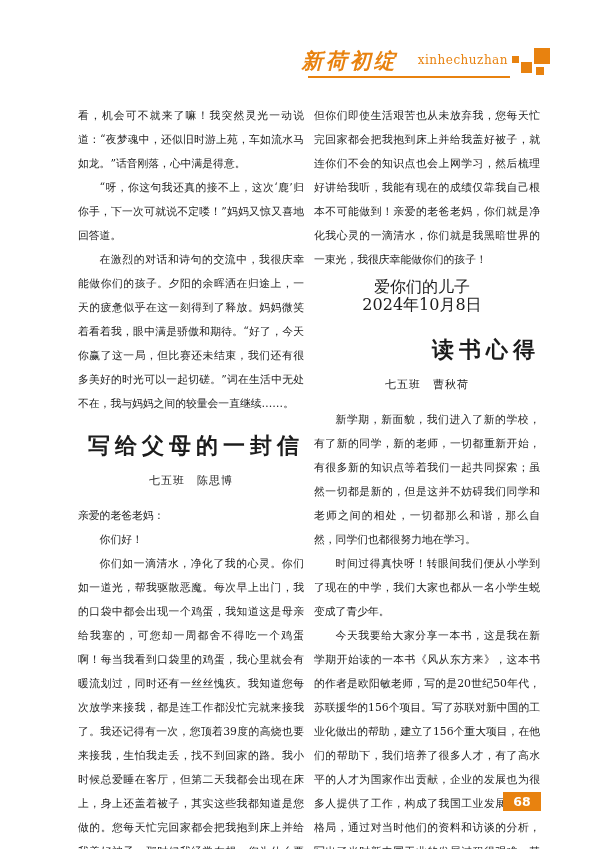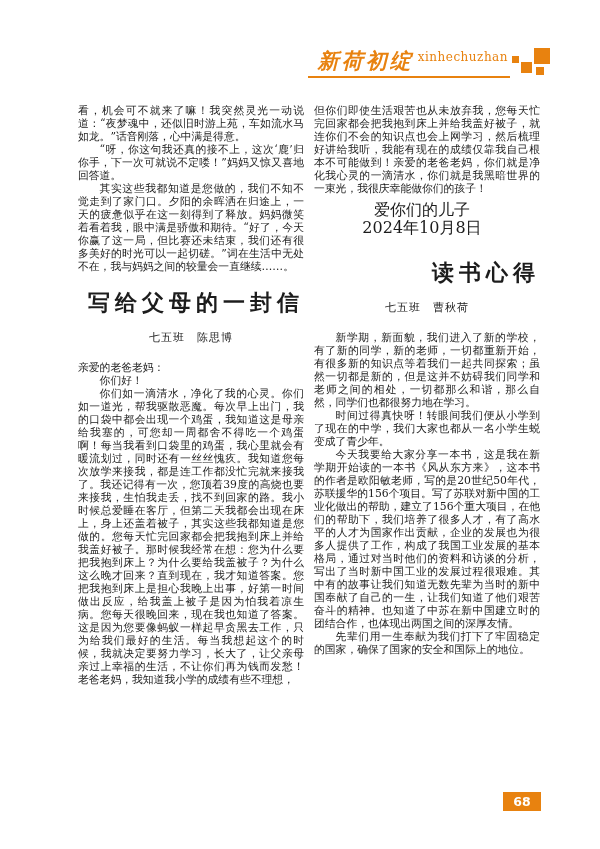--- a/index.html
+++ b/index.html
@@ -3,30 +3,30 @@
 <meta charset="utf-8">
 <style>
   html,body { margin:0; padding:0; background:#888; }
   .page {
     width:600px; height:849px; background:#ffffff; position:relative;
     font-family:"DejaVu Serif","Liberation Serif",serif; color:#1c1c1c;
     margin:0 auto; overflow:hidden;
   }
   
   .header { position:absolute; top:50px; left:308px; width:240px; }
-  .header-row { display:flex; justify-content:flex-end; align-items:flex-start; gap:4px; padding-right:40px; }
+  .header-row { display:flex; justify-content:flex-end; align-items:center; gap:20px; padding-right:40px; }
   .mag-title { color:#e8820f; font-size:21px; font-weight:bold; font-style:italic; letter-spacing:3px; line-height:1; white-space:nowrap; }
   .mag-sub { color:#e8820f; font-size:12px; padding-bottom:1px; letter-spacing:0.5px; }
   .header-rule { height:2px; background:#e8820f; margin-top:5px; width:202px; }
   .pixels { position:absolute; right:-4px; top:-2px; }
   .pixels rect { fill:#e8820f; }
   
   .content { position:absolute; top:104px; left:78px; width:462px; display:flex; gap:10px; }
   .col { width:226px; }
-  .body { margin:0; font-size:10.8px; line-height:13px; text-align:justify; text-indent:2em; }
+  .body { margin:0; font-size:10.8px; line-height:24px; text-align:justify; text-indent:2em; }
   .no-indent { text-indent:0; }
   .article-title { font-size:22px; font-weight:bold; text-align:right; letter-spacing:5px; margin:15px 0 12px 0; }
   .article-author { font-size:11px; text-align:center; margin:1px 0 16px 0; letter-spacing:1px; }
   .signature { text-align:center; font-size:16px; line-height:17.5px; padding-right:10px; margin:6px 0 22px 0; }
   
   .page-number {
     position:absolute; left:503px; top:792px; width:38px; height:19px;
     background:#e8820f; color:#ffffff; font-size:12.5px; font-weight:bold;
     display:flex; align-items:center; justify-content:center;
     font-family:"DejaVu Sans","Liberation Sans",sans-serif;
@@ -49,21 +49,21 @@
       <rect x="2" y="8" width="7" height="7"></rect>
       <rect x="26" y="19" width="8" height="8"></rect>
     </svg>
   </div>
 
   <div class="content">
 
     <div class="col">
       <p class="body no-indent">看，机会可不就来了嘛！我突然灵光一动说道：“夜梦魂中，还似旧时游上苑，车如流水马如龙。”话音刚落，心中满是得意。</p>
       <p class="body">“呀，你这句我还真的接不上，这次‘鹿’归你手，下一次可就说不定喽！”妈妈又惊又喜地回答道。</p>
-      <p class="body">其实这些我都知道是您做的，我们不知不觉走到了家门口。夕阳的余晖洒在归途上，一天的疲惫似乎在这一刻得到了释放。妈妈微笑着看着我，眼中满是骄傲和期待。“好了，今天你赢了这一局，但比赛还未结束，我们还有很多美好的时光可以一起切磋。”词在生活中无处不在，我与妈妈之间的较量会一直继续……。</p>
+      <p class="body">在激烈的对话和诗句的交流中，我很庆幸能做你们的孩子。夕阳的余晖洒在归途上，一天的疲惫似乎在这一刻得到了释放。妈妈微笑着看着我，眼中满是骄傲和期待。“好了，今天你赢了这一局，但比赛还未结束，我们还有很多美好的时光可以一起切磋。”词在生活中无处不在，我与妈妈之间的较量会一直继续……。</p>
 
       <h2 class="article-title">写给父母的一封信</h2>
       <div class="article-author">七五班　陈思博</div>
 
       <p class="body no-indent">亲爱的老爸老妈：</p>
       <p class="body">你们好！</p>
       <p class="body">你们如一滴清水，净化了我的心灵。你们如一道光，帮我驱散恶魔。每次早上出门，我的口袋中都会出现一个鸡蛋，我知道这是母亲给我塞的，可您却一周都舍不得吃一个鸡蛋啊！每当我看到口袋里的鸡蛋，我心里就会有暖流划过，同时还有一丝丝愧疚。我知道您每次放学来接我，都是连工作都没忙完就来接我了。我还记得有一次，您顶着39度的高烧也要来接我，生怕我走丢，找不到回家的路。我小时候总爱睡在客厅，但第二天我都会出现在床上，身上还盖着被子，其实这些我都知道是您做的。您每天忙完回家都会把我抱到床上并给我盖好被子。那时候我经常在想：您为什么要把我抱到床上？为什么要给我盖被子？为什么这么晚才回来？直到现在，我才知道答案。您把我抱到床上是担心我晚上出事，好第一时间做出反应，给我盖上被子是因为怕我着凉生病。您每天很晚回来，现在我也知道了答案。这是因为您要像蚂蚁一样起早贪黑去工作，只为给我们最好的生活。每当我想起这个的时候，我就决定要努力学习，长大了，让父亲母亲过上幸福的生活，不让你们再为钱而发愁！老爸老妈，我知道我小学的成绩有些不理想，</p>
     </div>
 
     <div class="col">

